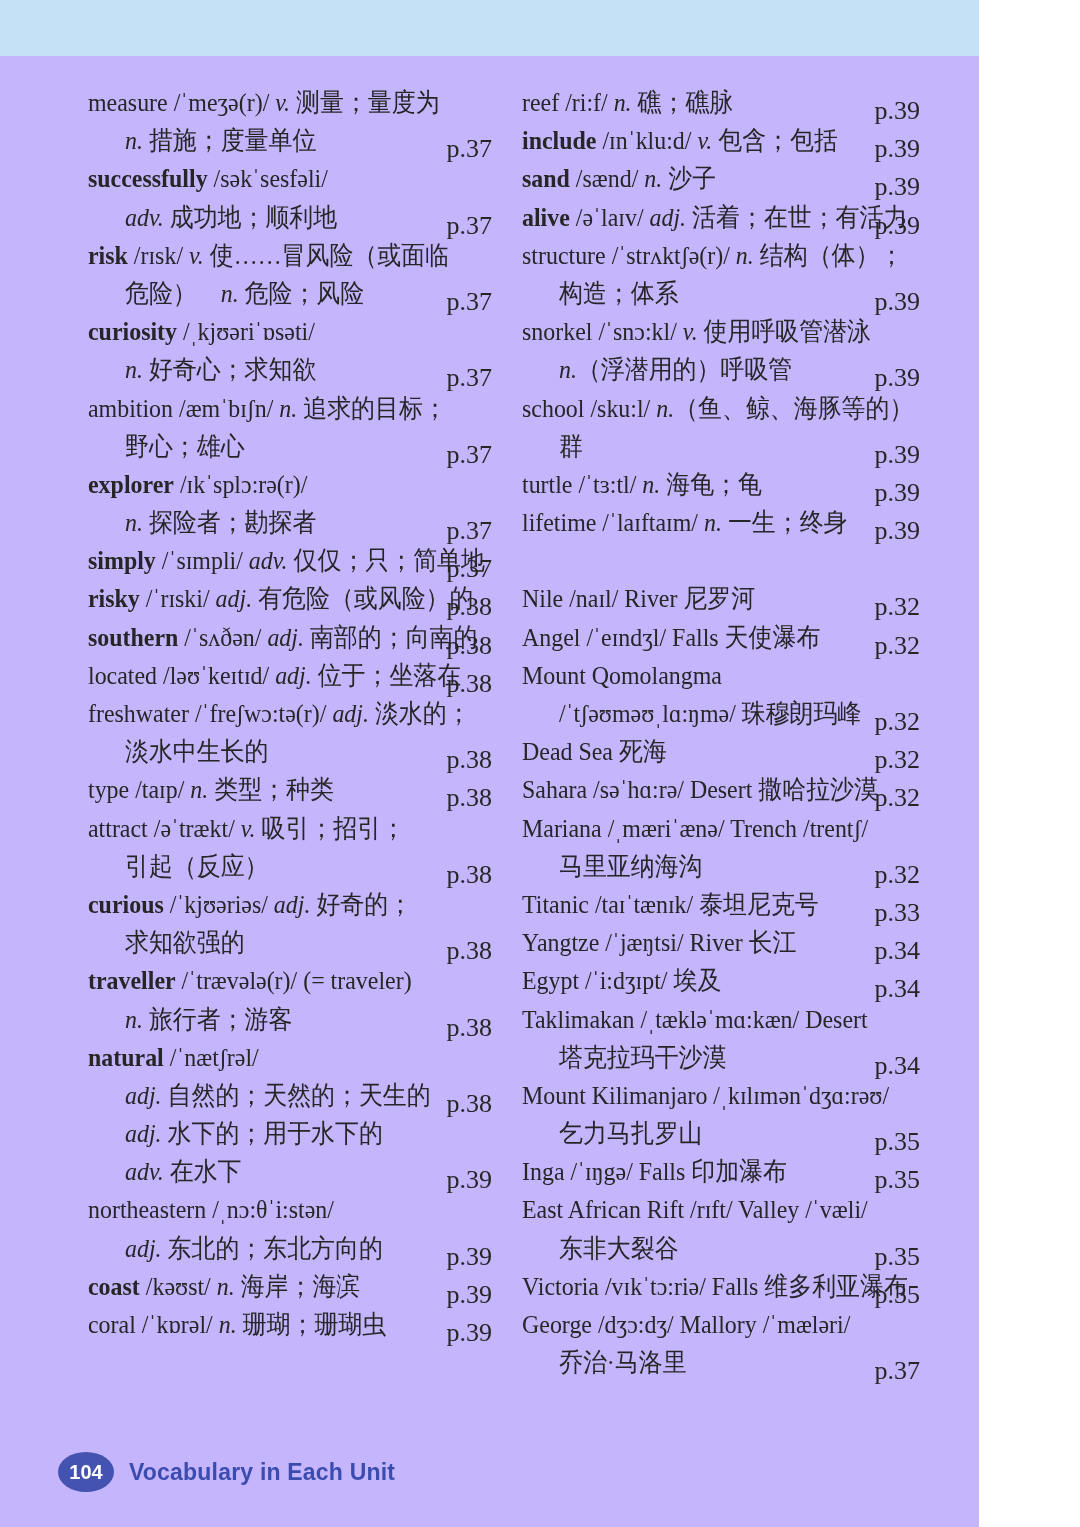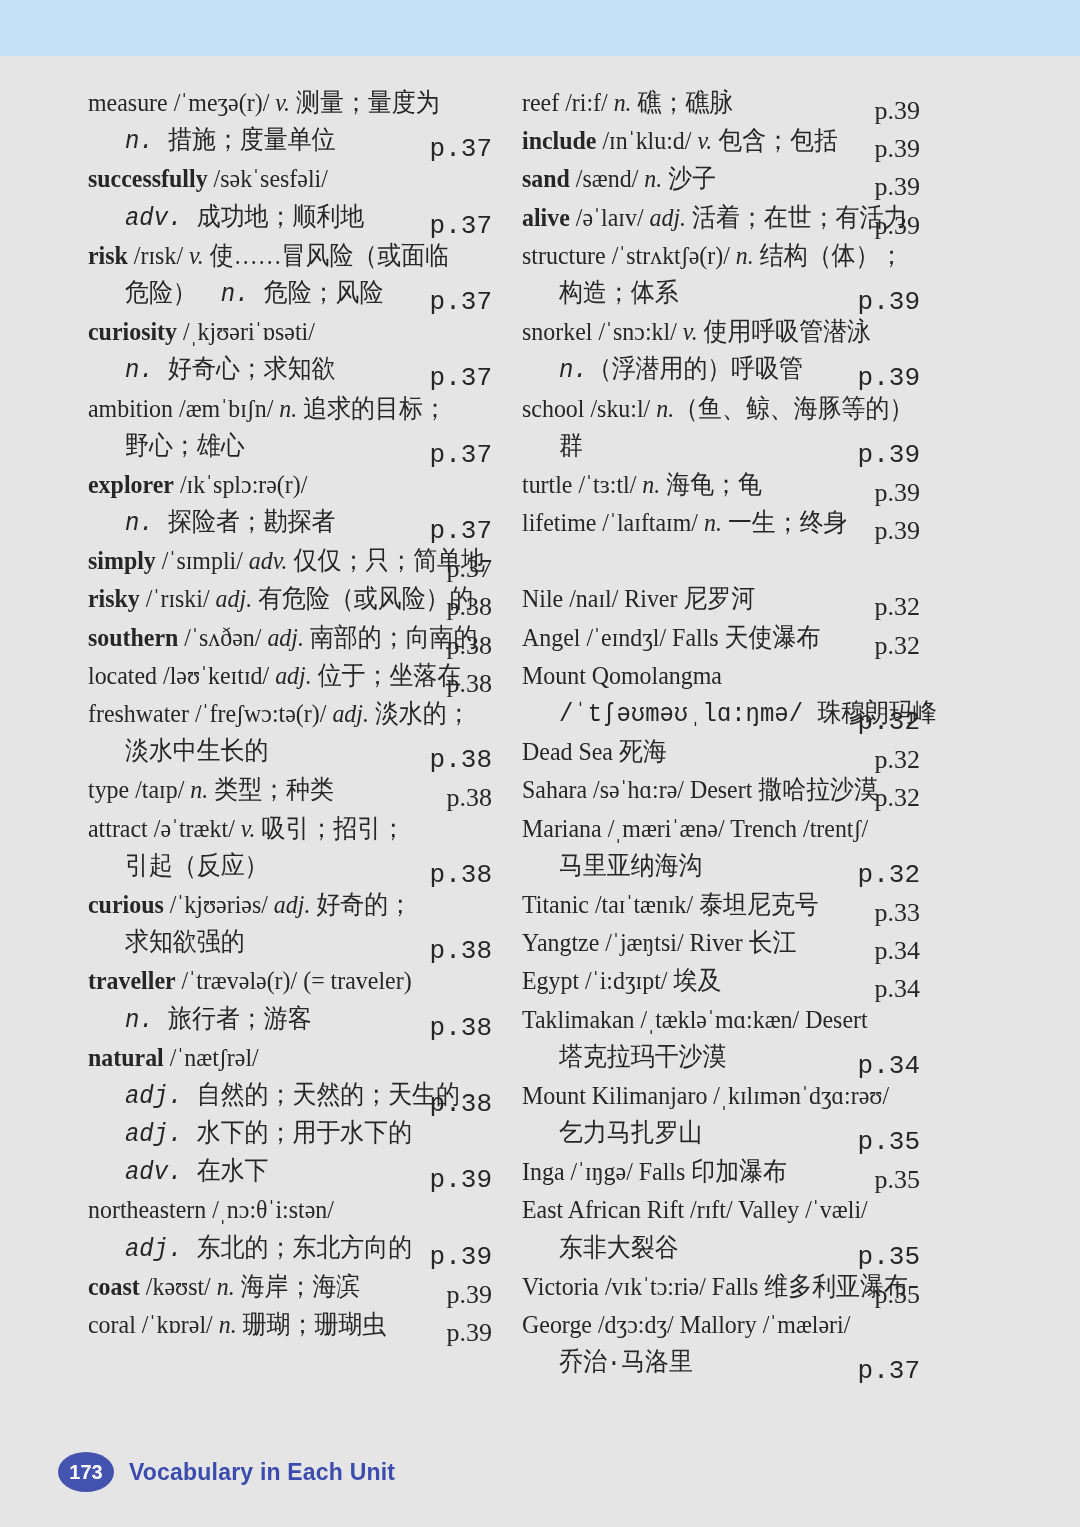--- a/index.html
+++ b/index.html
@@ -1,23 +1,23 @@
 <!DOCTYPE html>
 <html><head>
 <meta charset="utf-8">
 <style>
   html,body{margin:0;padding:0;}
-  .page{position:relative;width:1080px;height:1527px;background:#e5e5e5;overflow:hidden;
+  .page{position:relative;width:979px;height:1527px;background:#c4b5fd;overflow:hidden;
         color:#262626;font-family:"Liberation Serif","DejaVu Serif",serif;}
   .band{position:absolute;top:0;left:0;width:1080px;height:56px;background:#c5e1f6;}
   .col{position:absolute;top:84px;}
   .col-left{left:88px;width:404px;}
   .col-right{left:522px;width:398px;}
   .line{position:relative;height:38.2px;line-height:38.2px;font-size:26px;white-space:nowrap;}
-  .line.indent{padding-left:37px;font-family:Liberation Mono, monospace;}
+  .line.indent{padding-left:37px;}
   .txt{display:inline-block;transform:scaleX(.92);transform-origin:0 50%;}
   .hw{font-weight:700;}
   .pos{font-style:italic;}
   .pg{position:absolute;right:0;top:8px;line-height:38.2px;}
   .footer{position:absolute;left:58px;top:1450px;height:44px;display:flex;align-items:center;gap:15px;
           font-family:"Liberation Sans","DejaVu Sans",sans-serif;}
   .badge{width:56px;height:40px;border-radius:50%;background:#4453b0;color:#ffffff;
          display:flex;align-items:center;justify-content:center;font-weight:700;font-size:20px;}
   .title{color:#3b4cae;font-weight:700;font-size:23px;letter-spacing:.2px;}
 </style>
@@ -93,16 +93,16 @@
       <div class="line indent"><span class="txt"><span>乞力马扎罗山</span></span><span class="pg">p.35</span></div>
       <div class="line"><span class="txt"><span>Inga /ˈɪŋgə/ Falls 印加瀑布</span></span><span class="pg">p.35</span></div>
       <div class="line"><span class="txt"><span>East African Rift /rɪft/ Valley /ˈvæli/</span></span></div>
       <div class="line indent"><span class="txt"><span>东非大裂谷</span></span><span class="pg">p.35</span></div>
       <div class="line"><span class="txt"><span>Victoria /vɪkˈtɔ:riə/ Falls 维多利亚瀑布</span></span><span class="pg">p.35</span></div>
       <div class="line"><span class="txt"><span>George /dʒɔ:dʒ/ Mallory /ˈmæləri/</span></span></div>
       <div class="line indent"><span class="txt"><span>乔治·马洛里</span></span><span class="pg">p.37</span></div>
     </section>
 
   <footer class="footer">
-    <span class="badge">173</span>
+    <span class="badge">104</span>
     <span class="title">Vocabulary in Each Unit</span>
   </footer>
 </div>
 
 </body></html>

